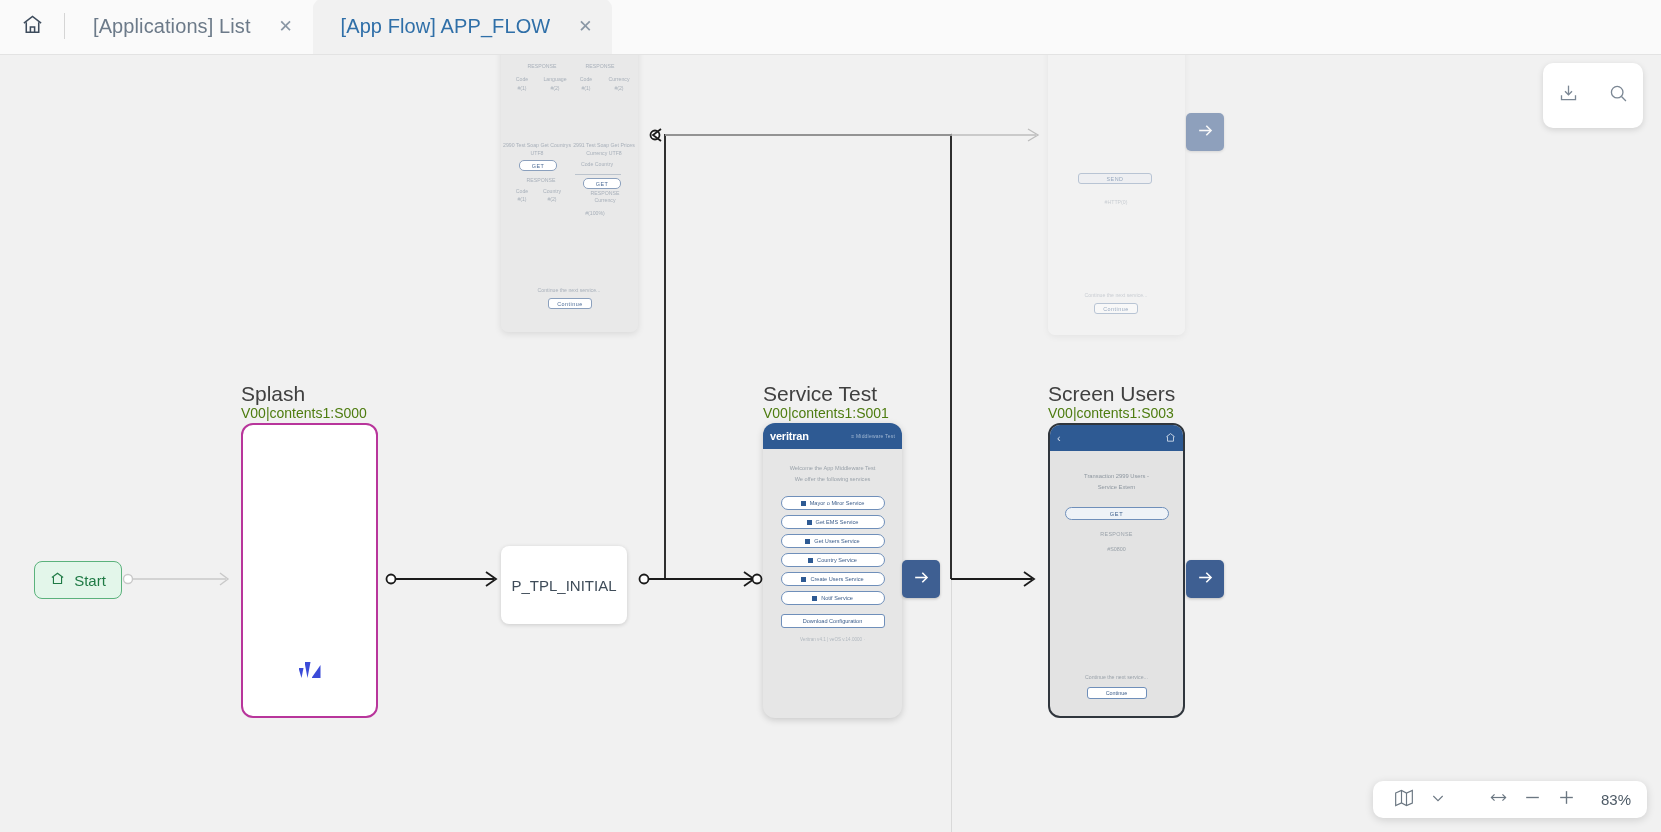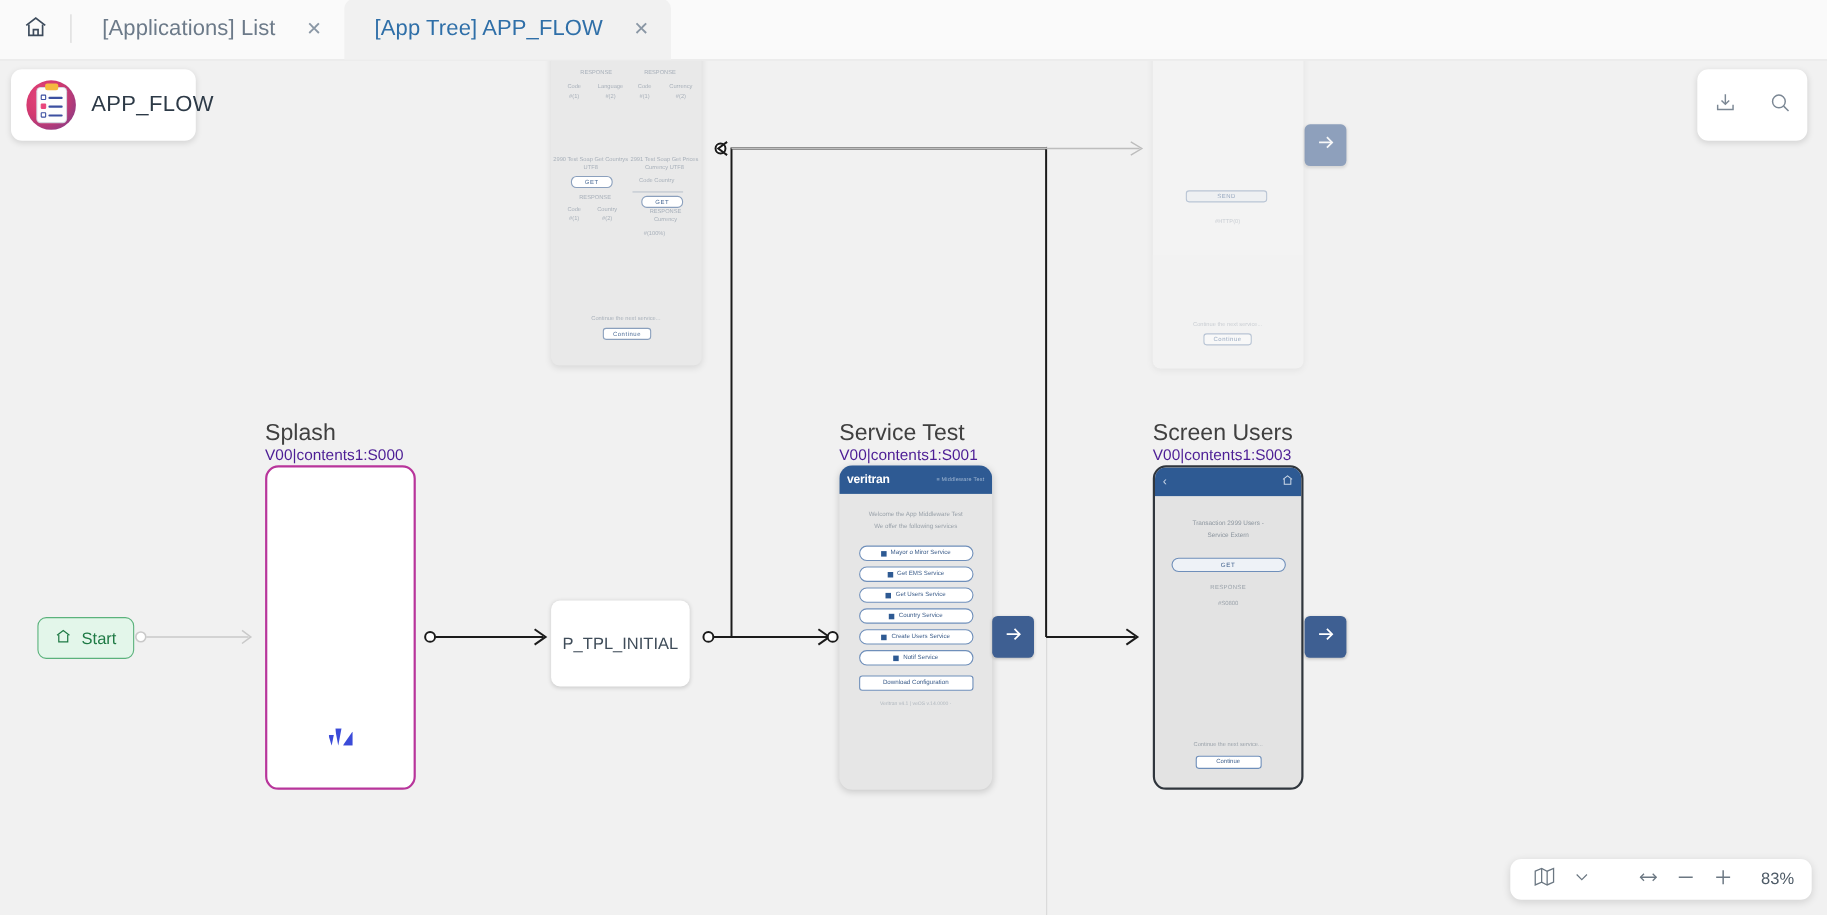--- a/index.html
+++ b/index.html
@@ -84,21 +84,21 @@
     display:flex; align-items:center; gap:4px; padding:0 16px; z-index:30;
   }
   .zoombar .zb{ cursor:pointer; display:flex; align-items:center; justify-content:center;
                 width:30px; height:30px; color:#6b7782; }
   .zoombar svg{ stroke:#6b7782; }
   .zb-gap{ width:22px; }
   .zoom-val{ font-size:15px; color:#4d5a66; margin-left:8px; min-width:38px; text-align:right;}
 
   
   .node-title{ position:absolute; font-size:21px; color:#404040; white-space:nowrap; }
-  .node-sub{ position:absolute; font-size:14px; color:#4c1d95; white-space:nowrap; }
+  .node-sub{ position:absolute; font-size:14px; color:#4d7c0f; white-space:nowrap; }
 
   .start-node{
     position:absolute; left:34px; top:506px; width:88px; height:38px;
     background:#e3f6ea; border:1.5px solid #5bb27c; border-radius:8px;
     display:flex; align-items:center; justify-content:center; gap:9px;
     color:#1f7a45; font-size:15px; cursor:pointer;
   }
   .start-node svg{ stroke:#1f7a45; }
 
   .tpl-node{
@@ -217,21 +217,21 @@
     </span>
   </div>
   <div class="tab-sep"></div>
 
   <div class="tab">
     <span class="tab-label">[Applications] List</span>
     <span class="tab-close">✕</span>
   </div>
 
   <div class="tab active">
-    <span class="tab-label">[App Tree] APP_FLOW</span>
+    <span class="tab-label">[App Flow] APP_FLOW</span>
     <span class="tab-close">✕</span>
   </div>
 </div>
 
 <div class="canvas">
 
   <div class="divider"></div>
 
   <div class="ghost g1">
     <div class="g-line" style="left:18px; top:63px; width:46px;">RESPONSE</div>
@@ -410,39 +410,20 @@
   </div>
   <div class="arrow-btn ghosted" style="left:1186px; top:58px;">
     <span>
       <svg width="19" height="19" viewBox="0 0 24 24" fill="none" stroke-width="2">
         <line x1="4" y1="12" x2="19" y2="12"></line>
           <polyline points="13,6 19,12 13,18"></polyline>
       </svg>
     </span>
   </div>
 
-  <div class="app-badge">
-    <div class="logo">
-      <div class="clip">
-        <div class="row r1">
-            <i></i>
-            <b></b>
-          </div>
-        <div class="row r2">
-            <i></i>
-            <b></b>
-          </div>
-        <div class="row r3">
-            <i></i>
-            <b></b>
-          </div>
-      </div>
-    </div>
-    <div class="app-name">APP_FLOW</div>
-  </div>
 
   <div class="tools">
     <div class="tool">
       <span>
         <svg width="21" height="21" viewBox="0 0 24 24" fill="none" stroke-width="1.5">
           <line x1="12" y1="3" x2="12" y2="13"></line>
             <polyline points="8,9.5 12,13.5 16,9.5"></polyline>
           <polyline points="4,14 4,19 20,19 20,14"></polyline>
         </svg>
       </span>

